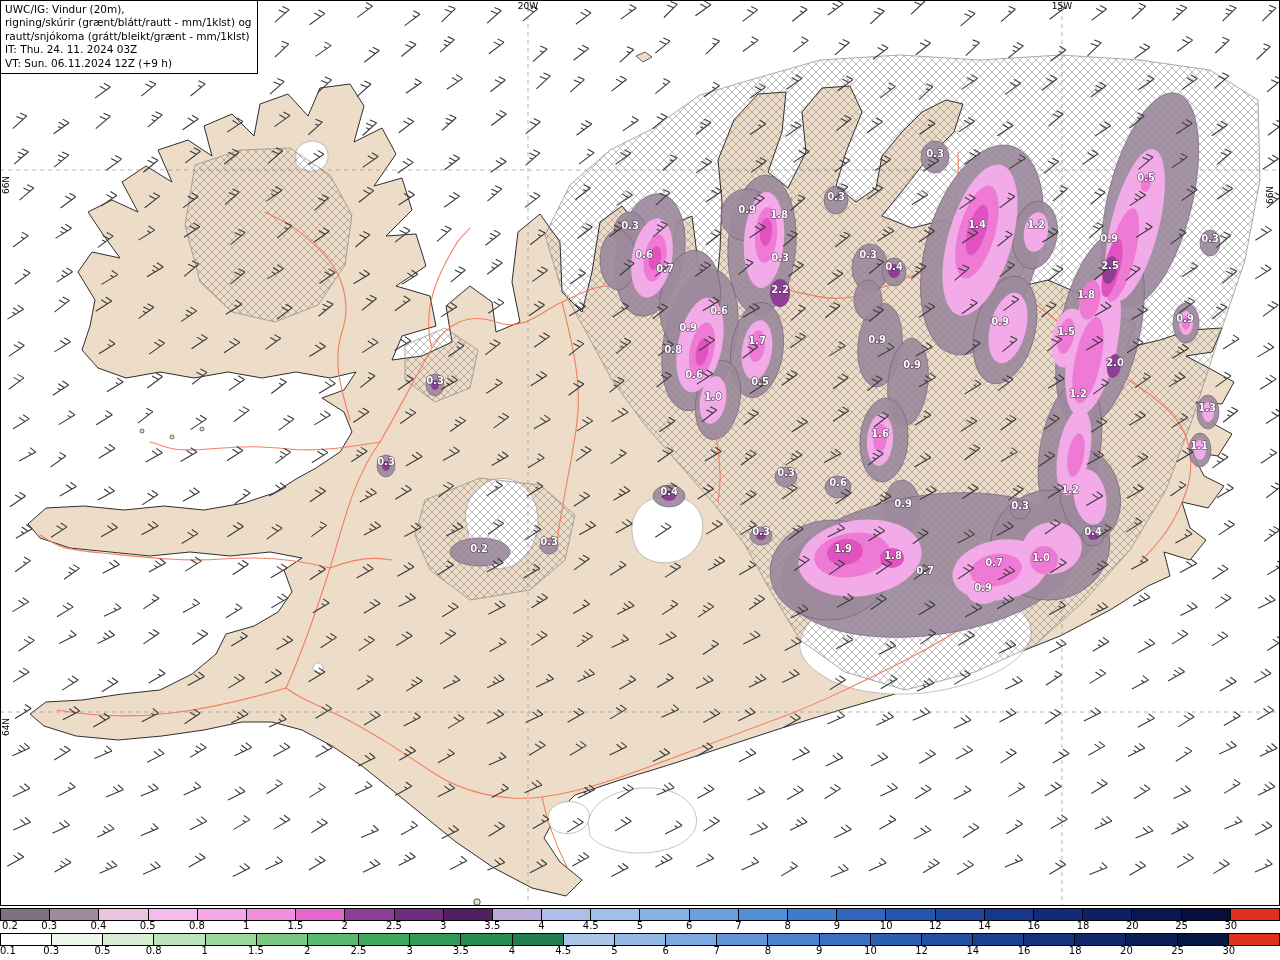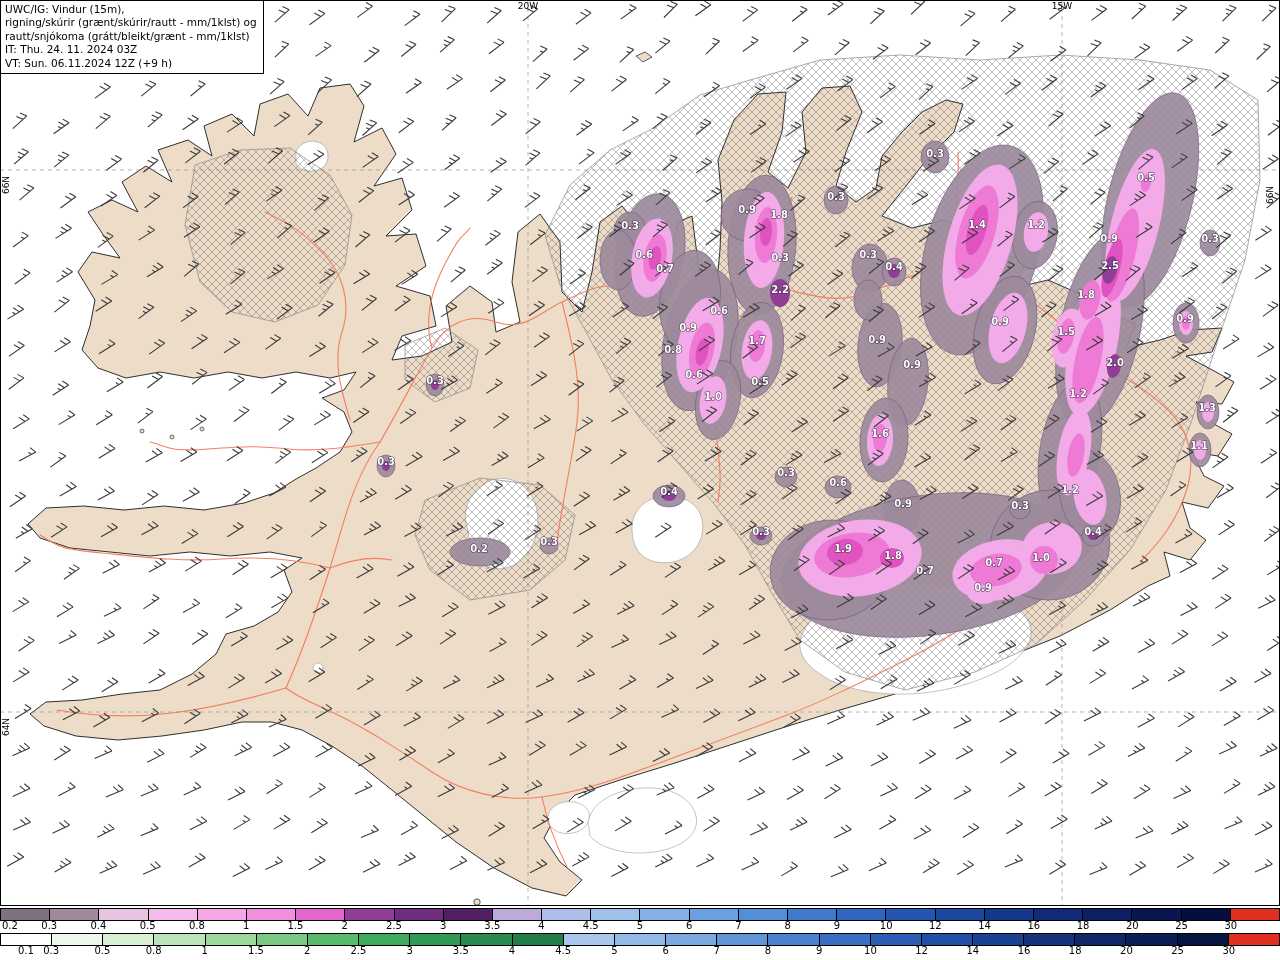--- a/index.html
+++ b/index.html
@@ -996,22 +996,22 @@
         <text x="1062" y="9" class="lonlabel">15W</text>
         <text transform="translate(9,185) rotate(-90)" class="latlabel">66N</text>
         <text transform="translate(1273,195) rotate(-90)" class="latlabel">66N</text>
         <text transform="translate(9,727) rotate(-90)" class="latlabel">64N</text>
       </g>
 
     <rect x="0.5" y="0.5" width="1279" height="905" fill="none" stroke="#000" stroke-width="1"></rect>
   </svg>
 
   <div class="info-box">
-    <div><span class="b">UWC/IG</span><span>: Vindur (15m),</span></div>
-    <div>rigning/skúrir (grænt/skúrir/rautt - mm/1klst) og</div>
+    <div><span class="b">UWC/IG</span><span>: Vindur (20m),</span></div>
+    <div>rigning/skúrir (grænt/blátt/rautt - mm/1klst) og</div>
     <div>rautt/snjókoma (grátt/bleikt/grænt - mm/1klst)</div>
     <div>IT: Thu. 24. 11. 2024 03Z</div>
     <div><span class="b">VT: Sun. 06.11.2024 12Z</span><span> (+9 h)</span></div>
   </div>
 
   <div class="legend">
     <div class="cbar" id="cbar-top">
         <div class="seg" style="background: rgb(127, 113, 127);"></div>
         <div class="seg" style="background: rgb(159, 138, 157);"></div>
         <div class="seg" style="background: rgb(232, 196, 224);"></div>
@@ -1088,21 +1088,21 @@
         <div class="seg" style="background: rgb(44, 95, 180);"></div>
         <div class="seg" style="background: rgb(34, 80, 164);"></div>
         <div class="seg" style="background: rgb(26, 66, 146);"></div>
         <div class="seg" style="background: rgb(20, 53, 126);"></div>
         <div class="seg" style="background: rgb(15, 40, 106);"></div>
         <div class="seg" style="background: rgb(11, 30, 86);"></div>
         <div class="seg" style="background: rgb(7, 21, 66);"></div>
         <div class="seg" style="background: rgb(224, 48, 32);"></div>
       </div>
     <div class="clabels" id="clabels-bottom">
-        <span class="first" style="left: 18px;">0.1</span>
+        <span class="first" style="left: 0;">0.1</span>
         <span style="left: 4%;">0.3</span>
         <span style="left: 8%;">0.5</span>
         <span style="left: 12%;">0.8</span>
         <span style="left: 16%;">1</span>
         <span style="left: 20%;">1.5</span>
         <span style="left: 24%;">2</span>
         <span style="left: 28%;">2.5</span>
         <span style="left: 32%;">3</span>
         <span style="left: 36%;">3.5</span>
         <span style="left: 40%;">4</span>

